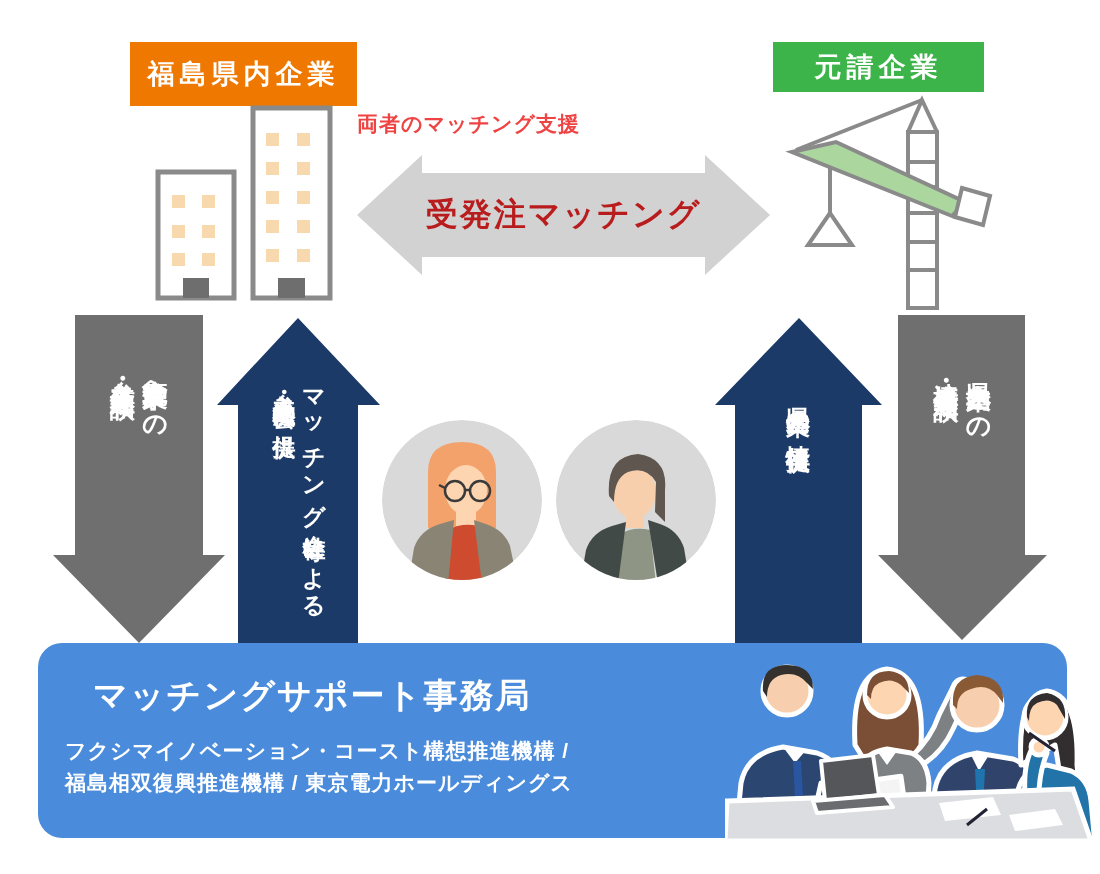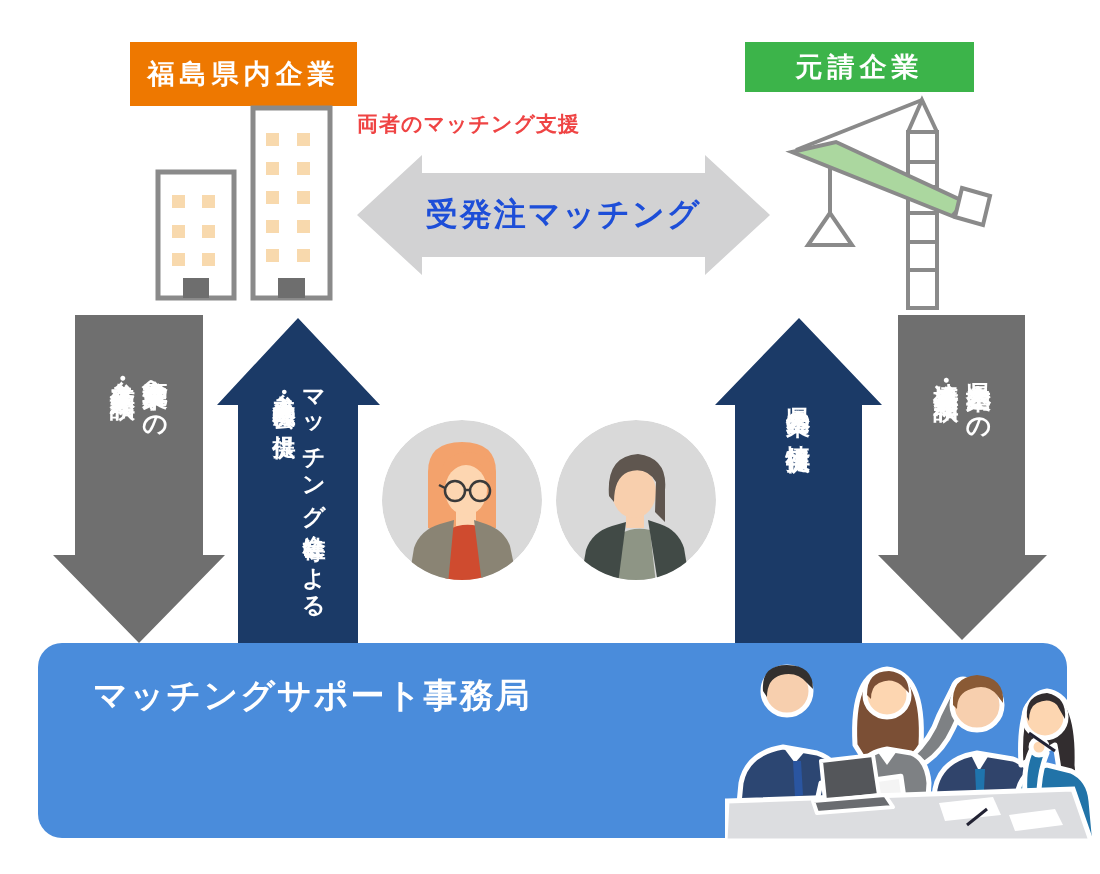--- a/index.html
+++ b/index.html
@@ -1,30 +1,30 @@
 <!DOCTYPE html>
 <html><head>
 <meta charset="utf-8">
 <style>
   html,body{margin:0;padding:0;background:#fff;}
   .stage{position:relative;width:1100px;height:874px;background:#fff;overflow:hidden;
          font-family:"Liberation Sans", sans-serif;}
   .badge{position:absolute;display:flex;align-items:center;justify-content:center;
          color:#fff;font-weight:bold;font-size:27px;letter-spacing:5px;}
   .badge-orange{left:130px;top:42px;width:227px;height:64px;background:#ee7800;}
-  .badge-green{left:745px;top:42px;width:229px;height:50px;background:#3cb44a;text-align:center;}
+  .badge-green{left:773px;top:42px;width:211px;height:50px;background:#3cb44a;text-align:center;}
 
   .support-label{position:absolute;left:357px;top:110px;width:413px;
          font-size:21px;font-weight:bold;color:#ef4444;letter-spacing:1px;}
 
   .h-arrow{position:absolute;left:357px;top:155px;width:413px;height:120px;background:#d2d2d3;
          clip-path:polygon(0px 60px,65px 0px,65px 18px,348px 18px,348px 0px,413px 60px,
                            348px 120px,348px 102px,65px 102px,65px 120px);
          display:flex;align-items:center;justify-content:center;}
-  .h-arrow span{font-size:32px;font-weight:bold;color:#1d4ed8;letter-spacing:2px;}
+  .h-arrow span{font-size:32px;font-weight:bold;color:#b91c1c;letter-spacing:2px;}
 
   .v-arrow{position:absolute;}
   .v-arrow .vtext{position:absolute;left:50%;transform:translateX(-50%);
          writing-mode:vertical-rl;text-orientation:upright;color:#fff;font-weight:bold;}
   .v-arrow .vtext div{letter-spacing:2px;line-height:1.3;}
   .gray-left {left:53px; top:315px;width:172px;height:328px;background:#6f6f6f;
          clip-path:polygon(22px 0px,150px 0px,150px 240px,172px 240px,86px 328px,0px 240px,22px 240px);}
   .gray-left .vtext{top:45px;font-size:25px;}
   .blue-left {left:217px;top:318px;width:163px;height:327px;background:#1b3a67;
          clip-path:polygon(81px 0px,163px 87px,141px 87px,141px 327px,21px 327px,21px 87px,0px 87px);}
@@ -158,20 +158,24 @@
       <ellipse cx="256" cy="76" rx="22" ry="26" fill="#f8cfad"></ellipse>
       <path d="M231,80 Q228,40 260,38 Q290,42 287,74 L287,106 L277,96 L278,66 Q268,50 250,56 Q236,62 236,86 Z" fill="#5f564f"></path>
       <path d="M238,168 L242,118 Q256,110 272,114 L278,168 Z" fill="#8e9585"></path>
       <path d="M202,168 L208,134 Q214,116 234,110 L248,106 L240,168 Z" fill="#414a46"></path>
       <path d="M312,168 L306,132 Q300,114 282,108 L270,104 L280,168 Z" fill="#414a46"></path>
     </g>
   </svg>
 
   <div class="office-box">
     <div class="office-title">マッチングサポート事務局</div>
+    <div class="office-orgs">
+      <div>フクシマイノベーション・コースト構想推進機構 /</div>
+      <div>福島相双復興推進機構 / 東京電力ホールディングス</div>
+    </div>
   </div>
 
   <svg class="people" width="372" height="200" viewBox="0 0 372 200">
 
     <g stroke="#fff" stroke-width="5" stroke-linejoin="round">
       <path d="M130,100 Q126,28 162,24 Q200,28 196,100 L186,116 L140,116 Z" fill="#7b4f35"></path>
       <circle cx="162" cy="50" r="22" fill="#fdd6b1"></circle>
       <path d="M186,112 Q206,94 214,70 L228,42 L244,50 L228,84 Q218,106 200,118 Z" fill="#7e8184"></path>
       <circle cx="238" cy="44" r="10" fill="#fdd6b1"></circle>
       <path d="M126,200 L130,138 Q134,108 162,104 L186,108 Q202,114 204,138 L200,200 Z" fill="#7e8184"></path>

